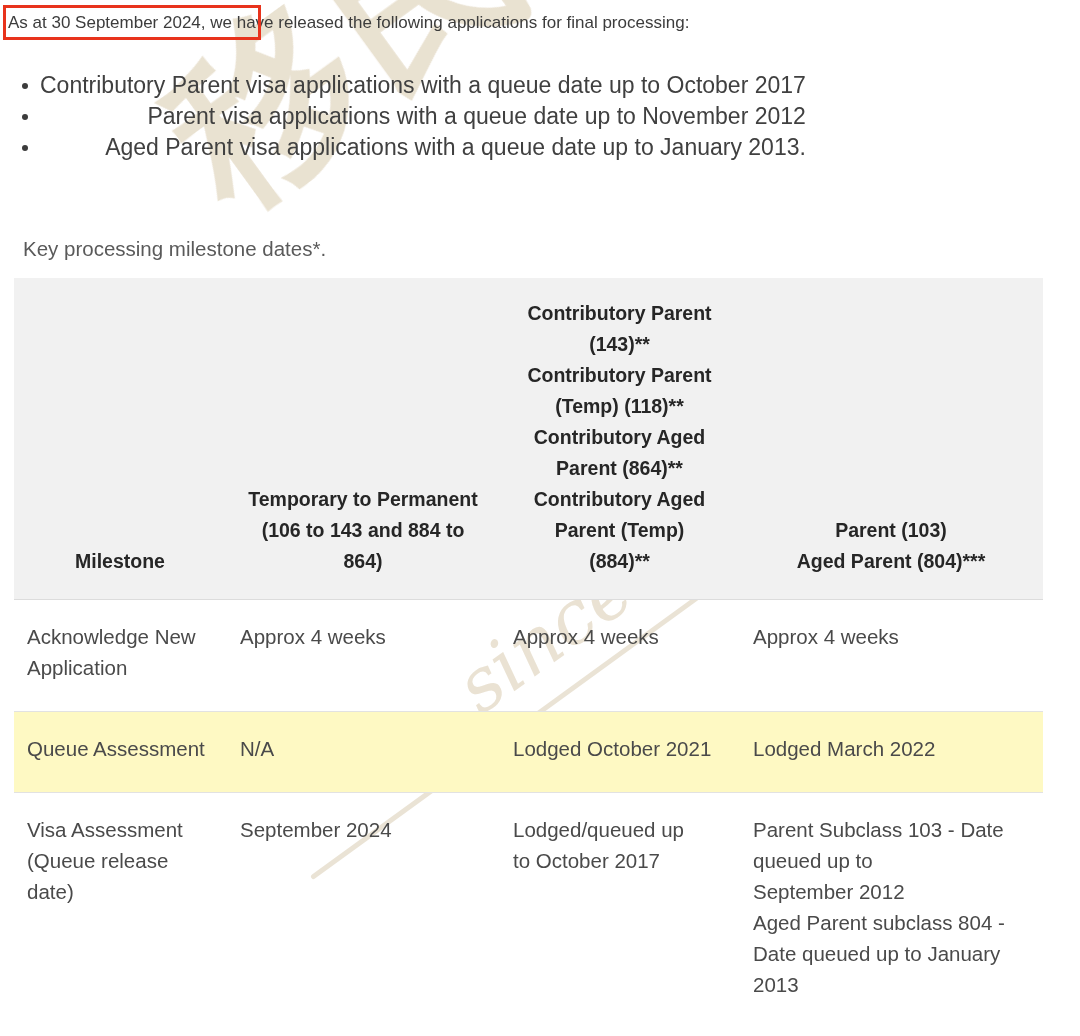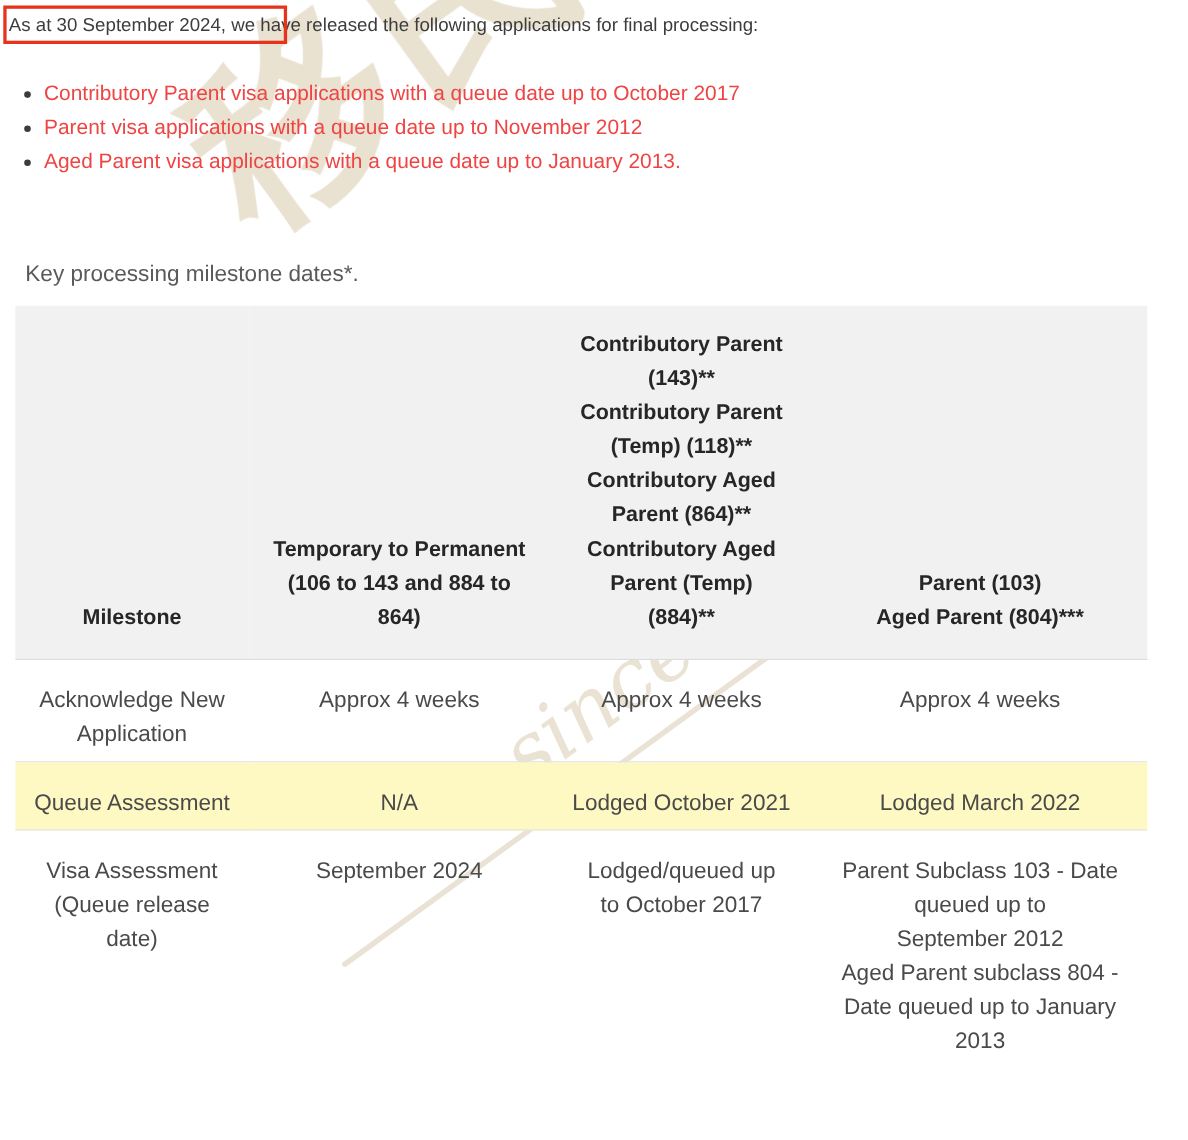--- a/index.html
+++ b/index.html
@@ -97,25 +97,26 @@
 
   ul.bullets {
     position: absolute;
     left: 10px;
     top: 70px;
     margin: 0;
     padding: 0 0 0 30px;
     list-style: none;
   }
   ul.bullets li {
-    font-size: 19px;
+    font-size: 23px;
     line-height: 31px;
-    color: #ef4444;
+    color: #404040;
     position: relative;
     white-space: nowrap;
+    text-align: right;
   }
   ul.bullets li::before {
     content: "";
     position: absolute;
     left: -18px;
     top: 13px;
     width: 6px;
     height: 6px;
     border-radius: 50%;
     background: #3c3c3c;
@@ -152,25 +153,25 @@
     color: #262626;
     padding: 20px 14px 22px 13px;
     border: none;
   }
   table.milestones thead tr {
     border-bottom: 1px solid #dcdcdc;
   }
 
   table.milestones tbody td {
     vertical-align: top;
-    text-align: center;
+    text-align: left;
     font-size: 20.5px;
     line-height: 31px;
     color: #4a4a4a;
-    padding: 21px 14px 9px 13px;
+    padding: 21px 14px 28px 13px;
     border: none;
     background: transparent;
   }
   table.milestones tbody tr.shaded {
     background: #fef9c3;
   }
   table.milestones tbody tr.bordered {
     border-top: 1px solid #e2e2e2;
     border-bottom: 1px solid #e2e2e2;
   }

